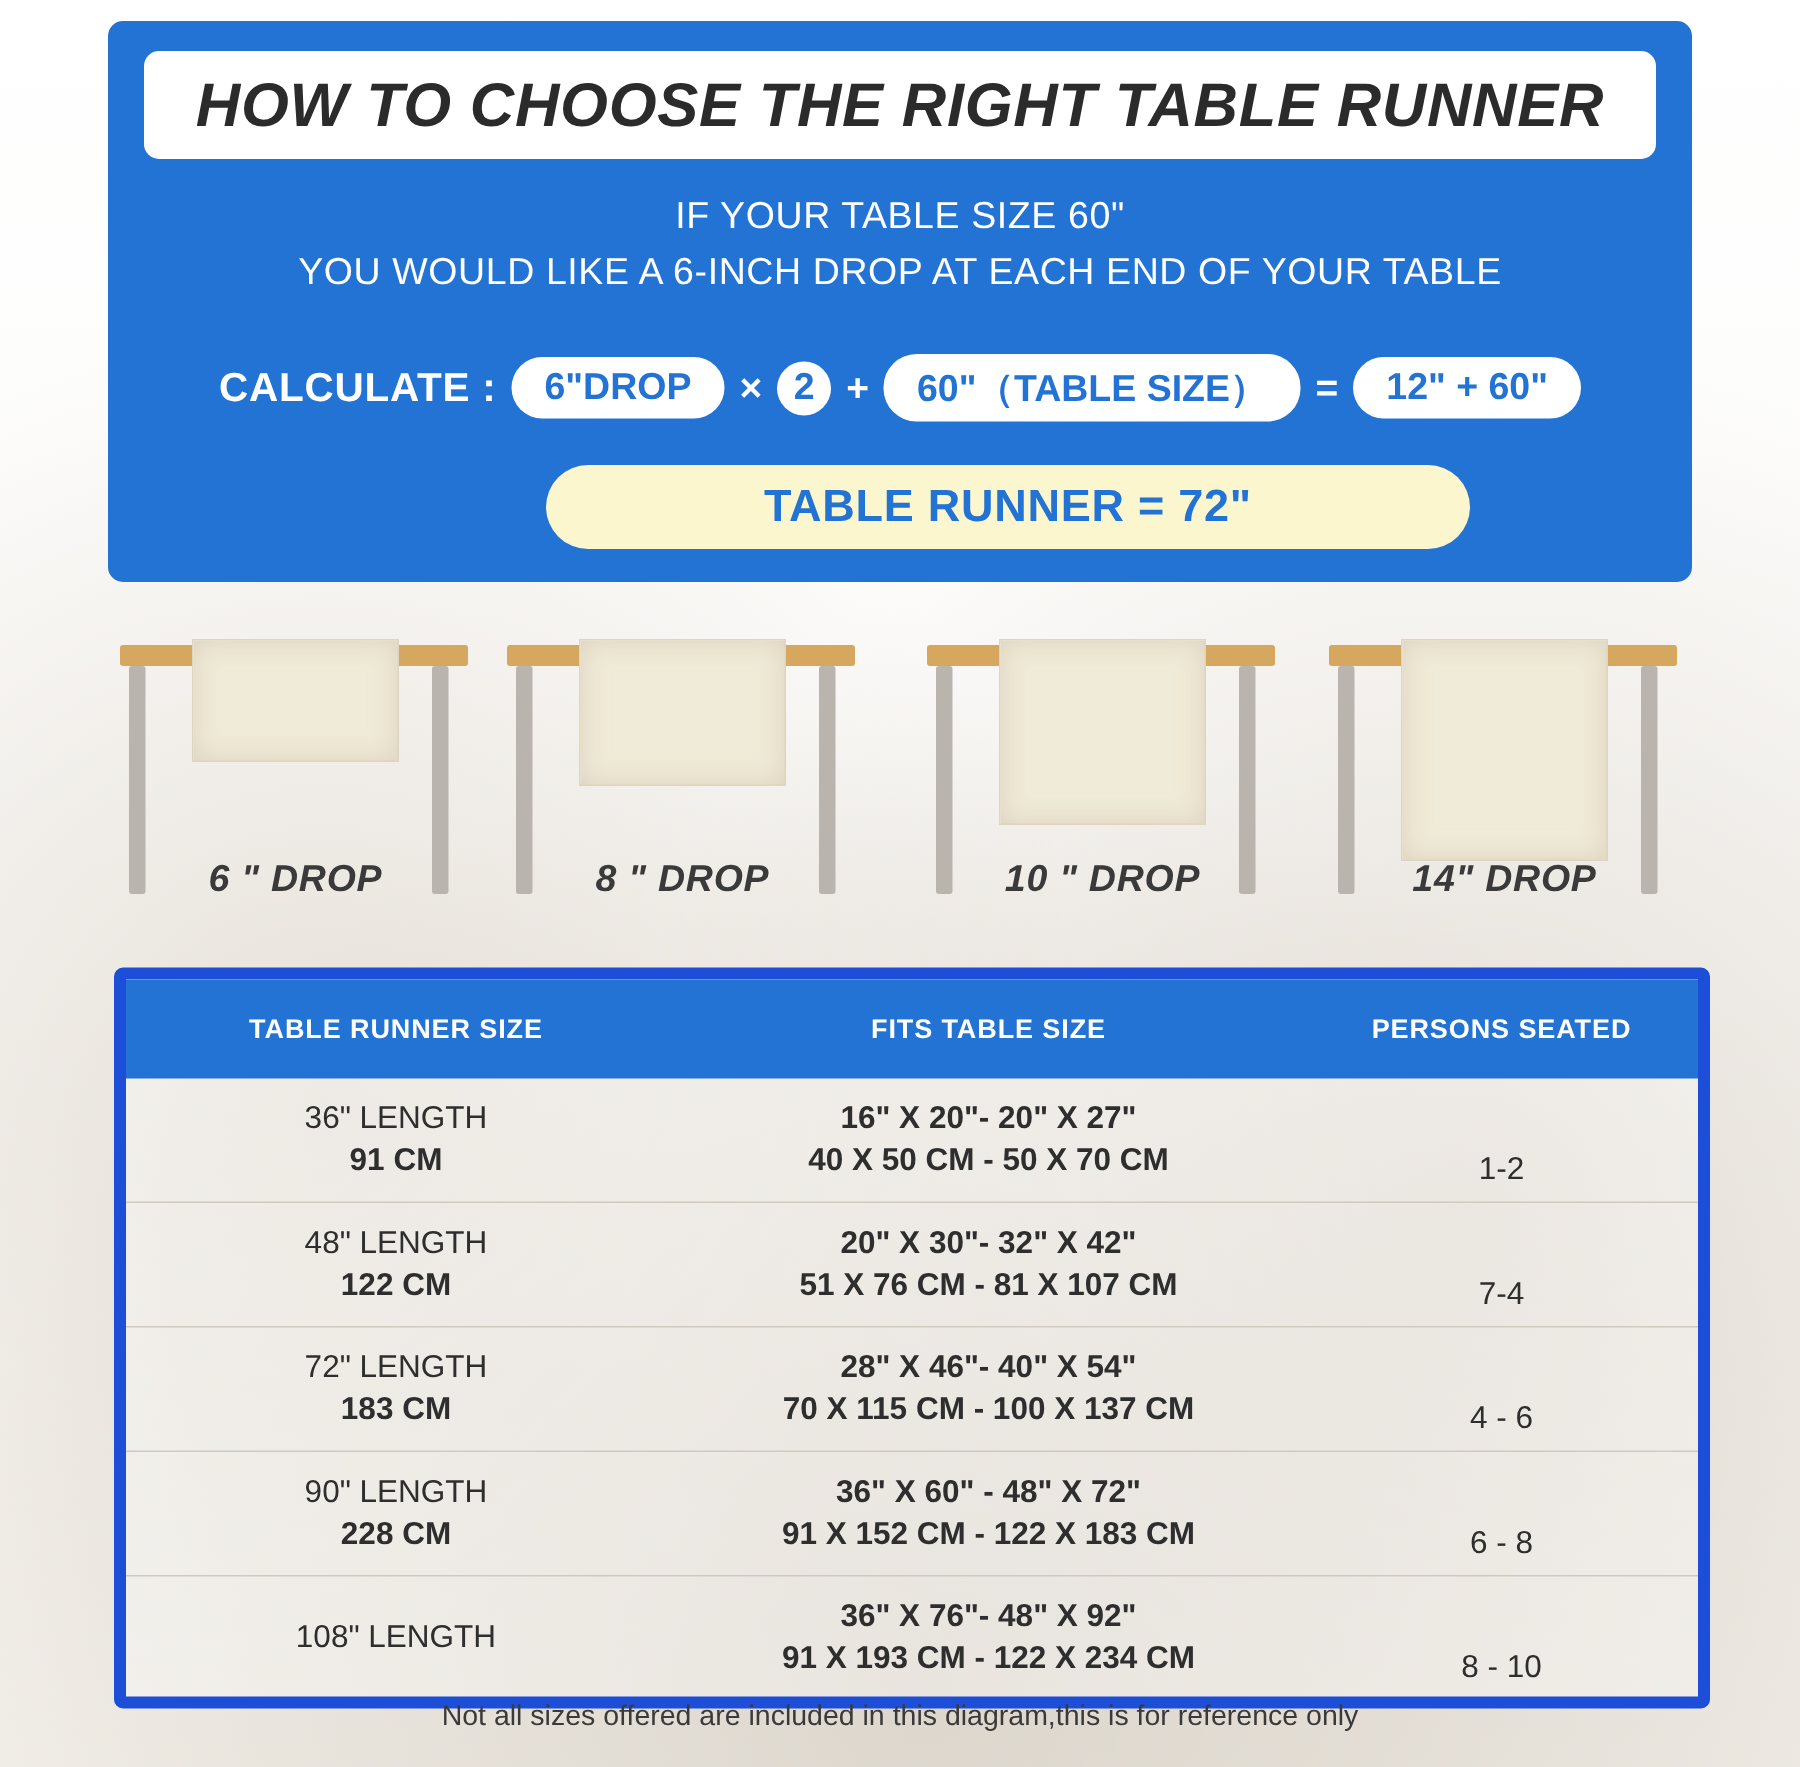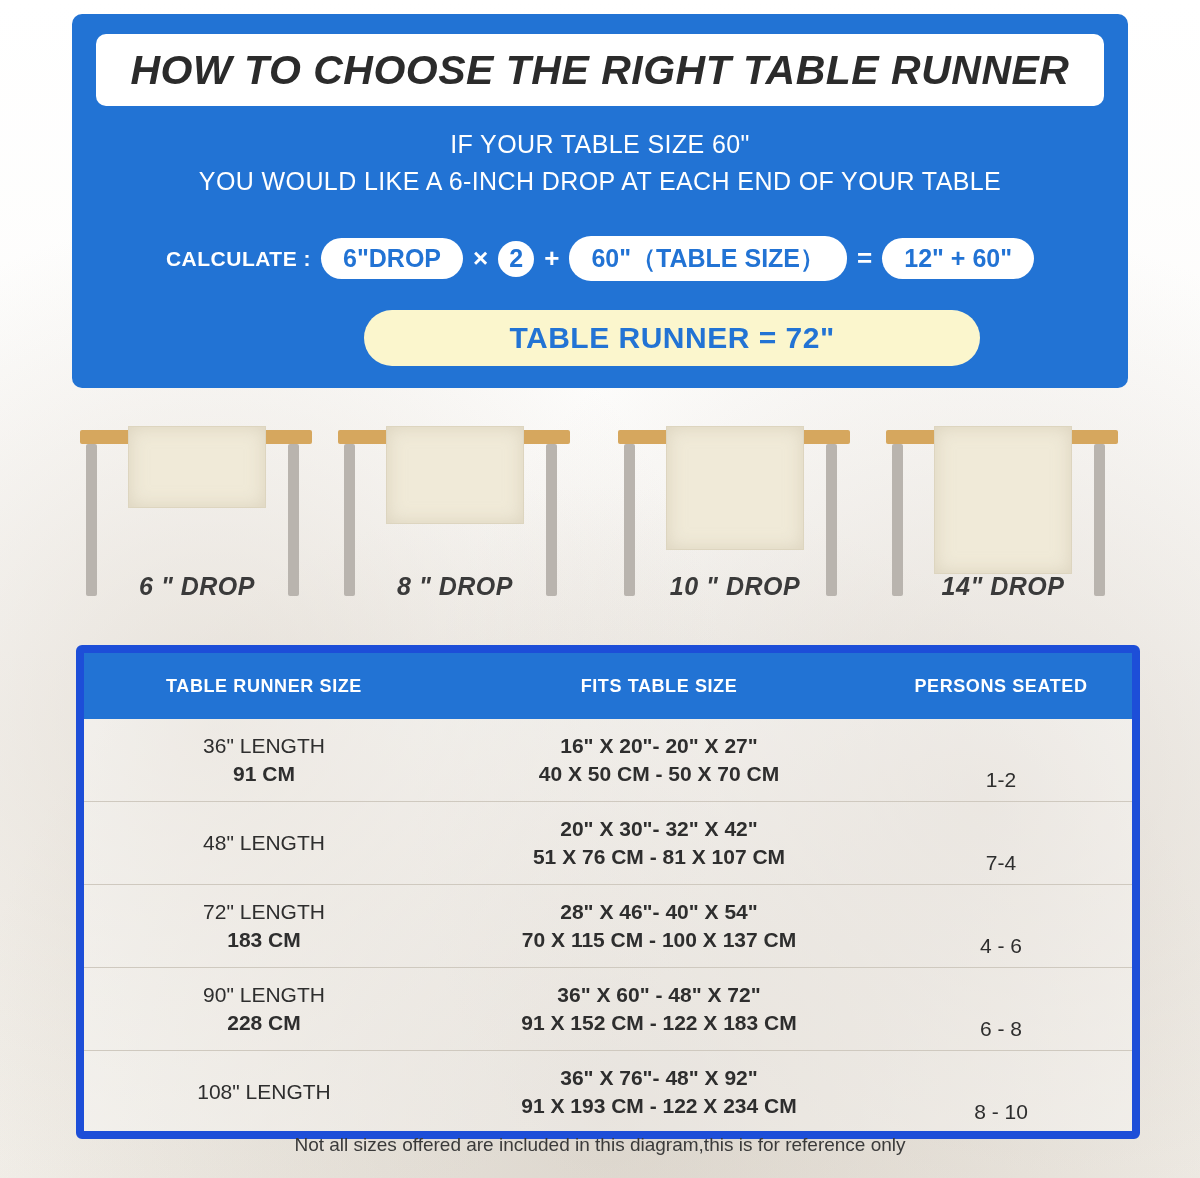--- a/index.html
+++ b/index.html
@@ -79,21 +79,21 @@
     left: 0;
     top: 222px;
     width: 100%;
     display: flex;
     align-items: center;
     justify-content: center;
     gap: 10px;
   }
   .calc-label {
     color: #ffffff;
-    font-size: 21px;
+    font-size: 27px;
     font-weight: bold;
     letter-spacing: 0.5px;
   }
   .pill {
     background: #ffffff;
     border-radius: 22px;
     color: #2273d4;
     font-size: 25px;
     font-weight: bold;
     padding: 6px 22px;
@@ -320,20 +320,21 @@
       <div class="col2">
         <div class="cell-strong">16" X 20"- 20" X 27"</div>
         <div class="cell-strong">40 X 50 CM - 50 X 70 CM</div>
       </div>
       <div class="col3 seated">1-2</div>
     </div>
 
     <div class="trow">
       <div class="col1">
         <div>48" LENGTH</div>
+        <div class="cell-strong">122 CM</div>
       </div>
       <div class="col2">
         <div class="cell-strong">20" X 30"- 32" X 42"</div>
         <div class="cell-strong">51 X 76 CM - 81 X 107 CM</div>
       </div>
       <div class="col3 seated">7-4</div>
     </div>
 
     <div class="trow">
       <div class="col1">

